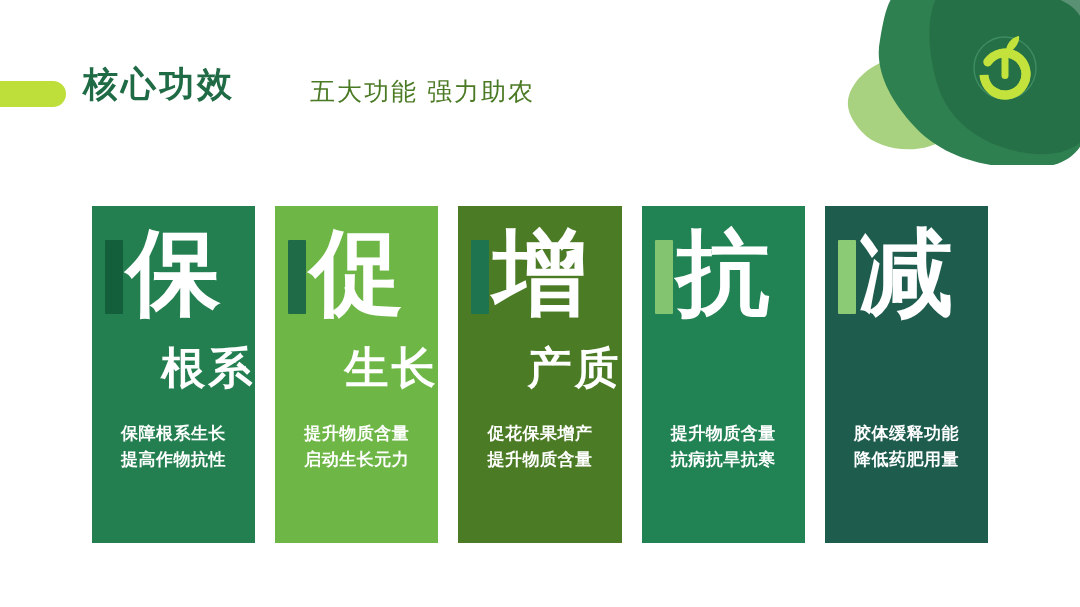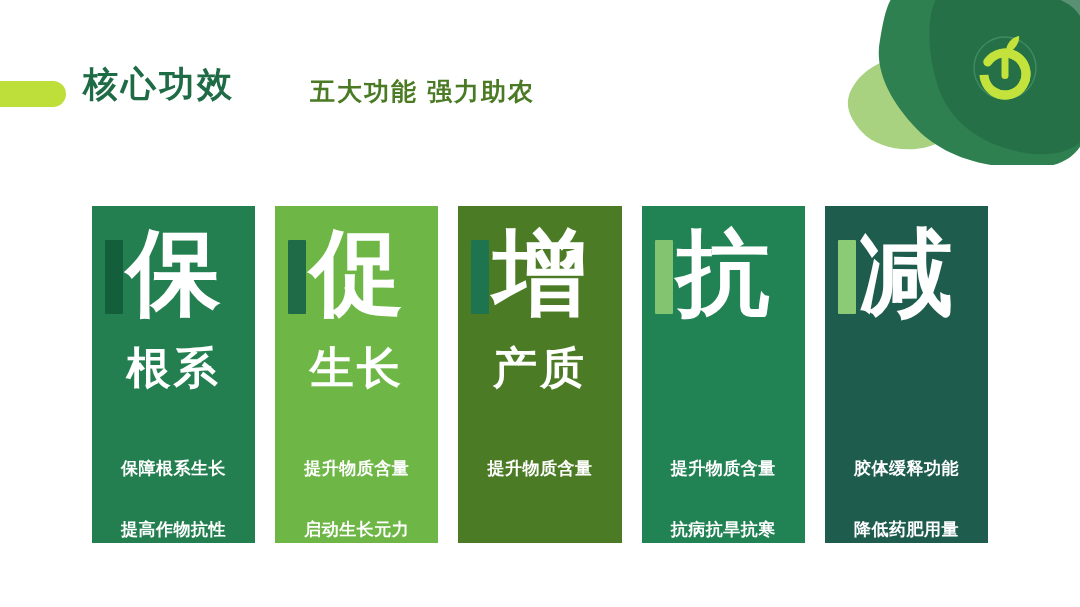--- a/index.html
+++ b/index.html
@@ -53,21 +53,21 @@
     color: #1f6b45;
     letter-spacing: 3px;
     line-height: 1;
     white-space: nowrap;
   }
   .header-sub {
     position: absolute;
     left: 310px;
     top: 70px;
     font-size: 25px;
-    font-weight: bold;
+    font-weight: normal;
     color: #4b7a24;
     letter-spacing: 2px;
     line-height: 1;
     white-space: nowrap;
     text-align: center;
   }
 
   
   .cards {
     position: absolute;
@@ -103,40 +103,40 @@
     font-weight: bold;
     color: #ffffff;
     line-height: 1.08;
     letter-spacing: 0;
   }
   .card-mid {
     position: absolute;
     left: 0;
     right: 0;
     top: 137px;
-    text-align: center;
+    text-align: right;
     font-size: 44px;
     font-weight: bold;
     color: #ffffff;
     line-height: 1.15;
     letter-spacing: 3px;
   }
   .card-desc {
     position: absolute;
     left: 0;
     right: 0;
     top: 215px;
     text-align: center;
     font-size: 17px;
     font-weight: bold;
     color: #ffffff;
     line-height: 1.5;
     letter-spacing: 0.5px;
   }
-  .card-desc span { display: block; margin-top: 35px; }
+  .card-desc span { display: block; }
 </style>
 </head>
 <body>
 
 <div class="blob-layer">
   <svg width="240" height="165" viewBox="0 0 240 165" xmlns="http://www.w3.org/2000/svg">
     <g>
       <path d="M14,85 C30,60 70,48 100,62 C130,76 132,118 108,137 C84,156 40,152 22,132 C6,114 4,100 14,85 Z" fill="#a8d27f"></path>
     </g>
     <g>
@@ -183,20 +183,21 @@
       <span>提升物质含量</span>
       <span>启动生长元力</span>
     </div>
   </div>
 
   <div class="card" style="background: rgb(75, 123, 36);">
     <div class="card-accent" style="background: rgb(31, 116, 80);"></div>
     <div class="card-big">增</div>
     <div class="card-mid">产质</div>
     <div class="card-desc">
+      <span>促花保果增产</span>
       <span>提升物质含量</span>
     </div>
   </div>
 
   <div class="card" style="background: rgb(33, 130, 84);">
     <div class="card-accent" style="background: rgb(131, 196, 112);"></div>
     <div class="card-big">抗</div>
     <div class="card-desc">
       <span>提升物质含量</span>
       <span>抗病抗旱抗寒</span>

